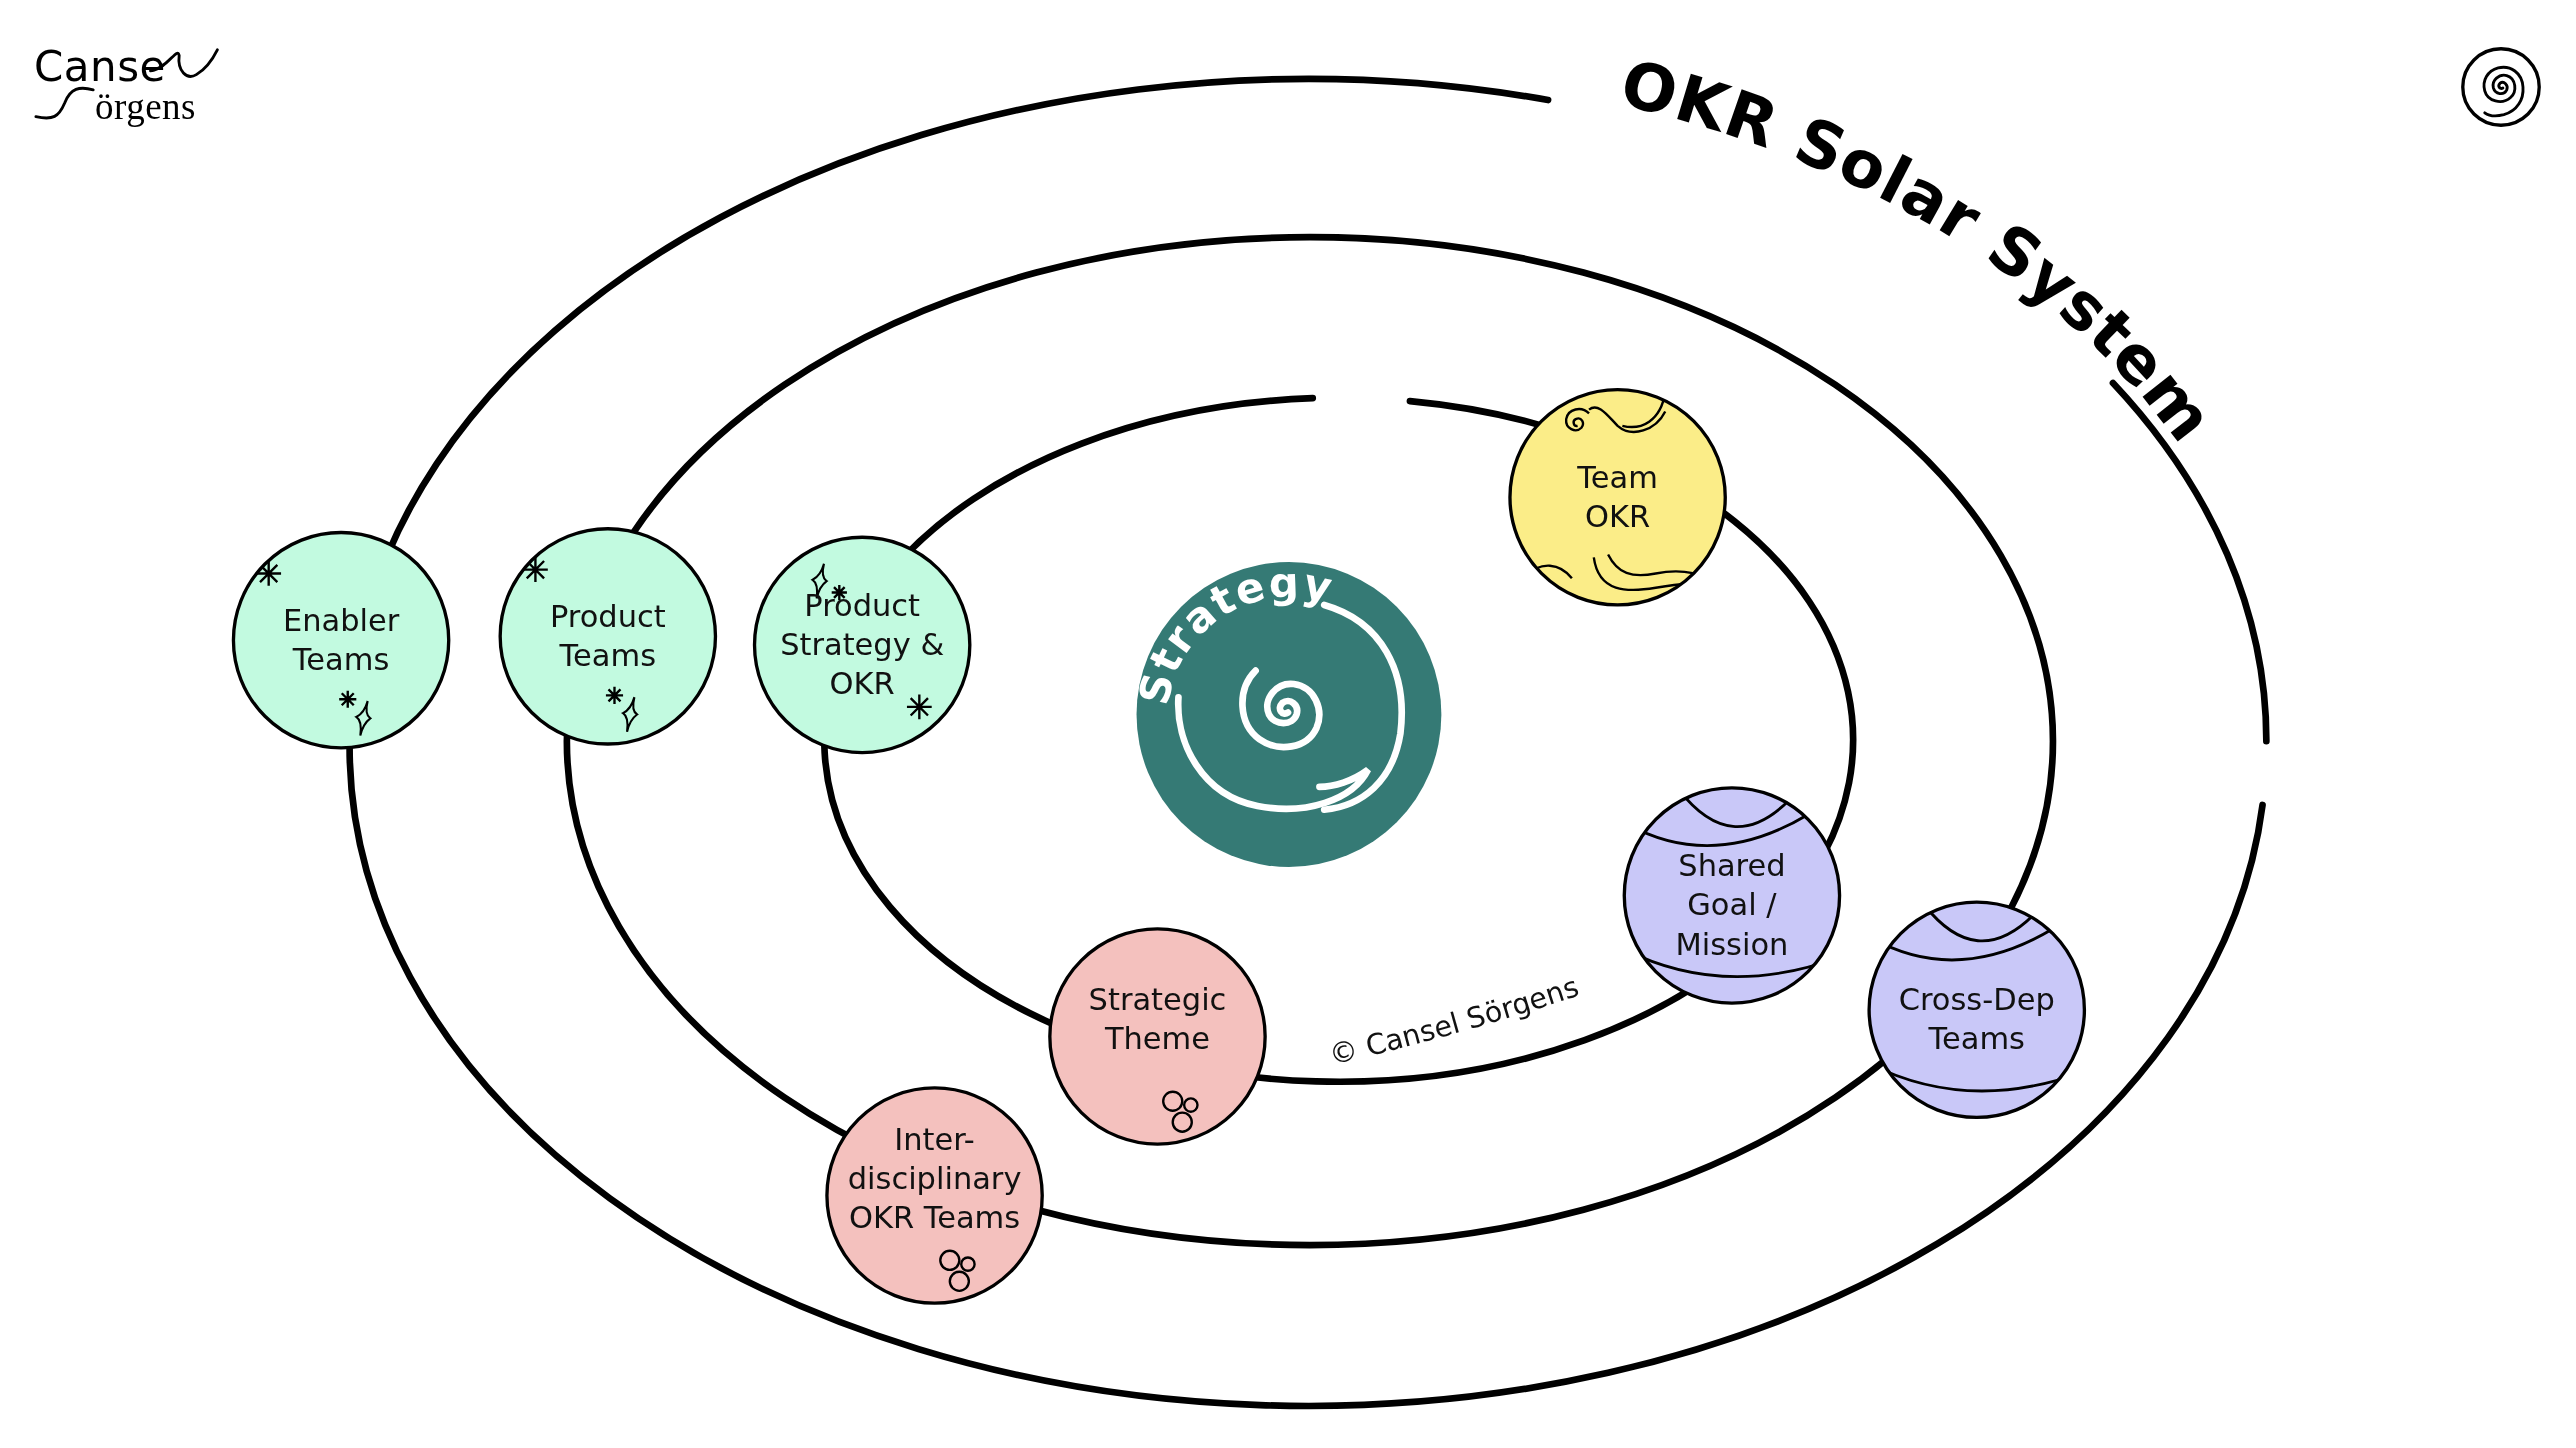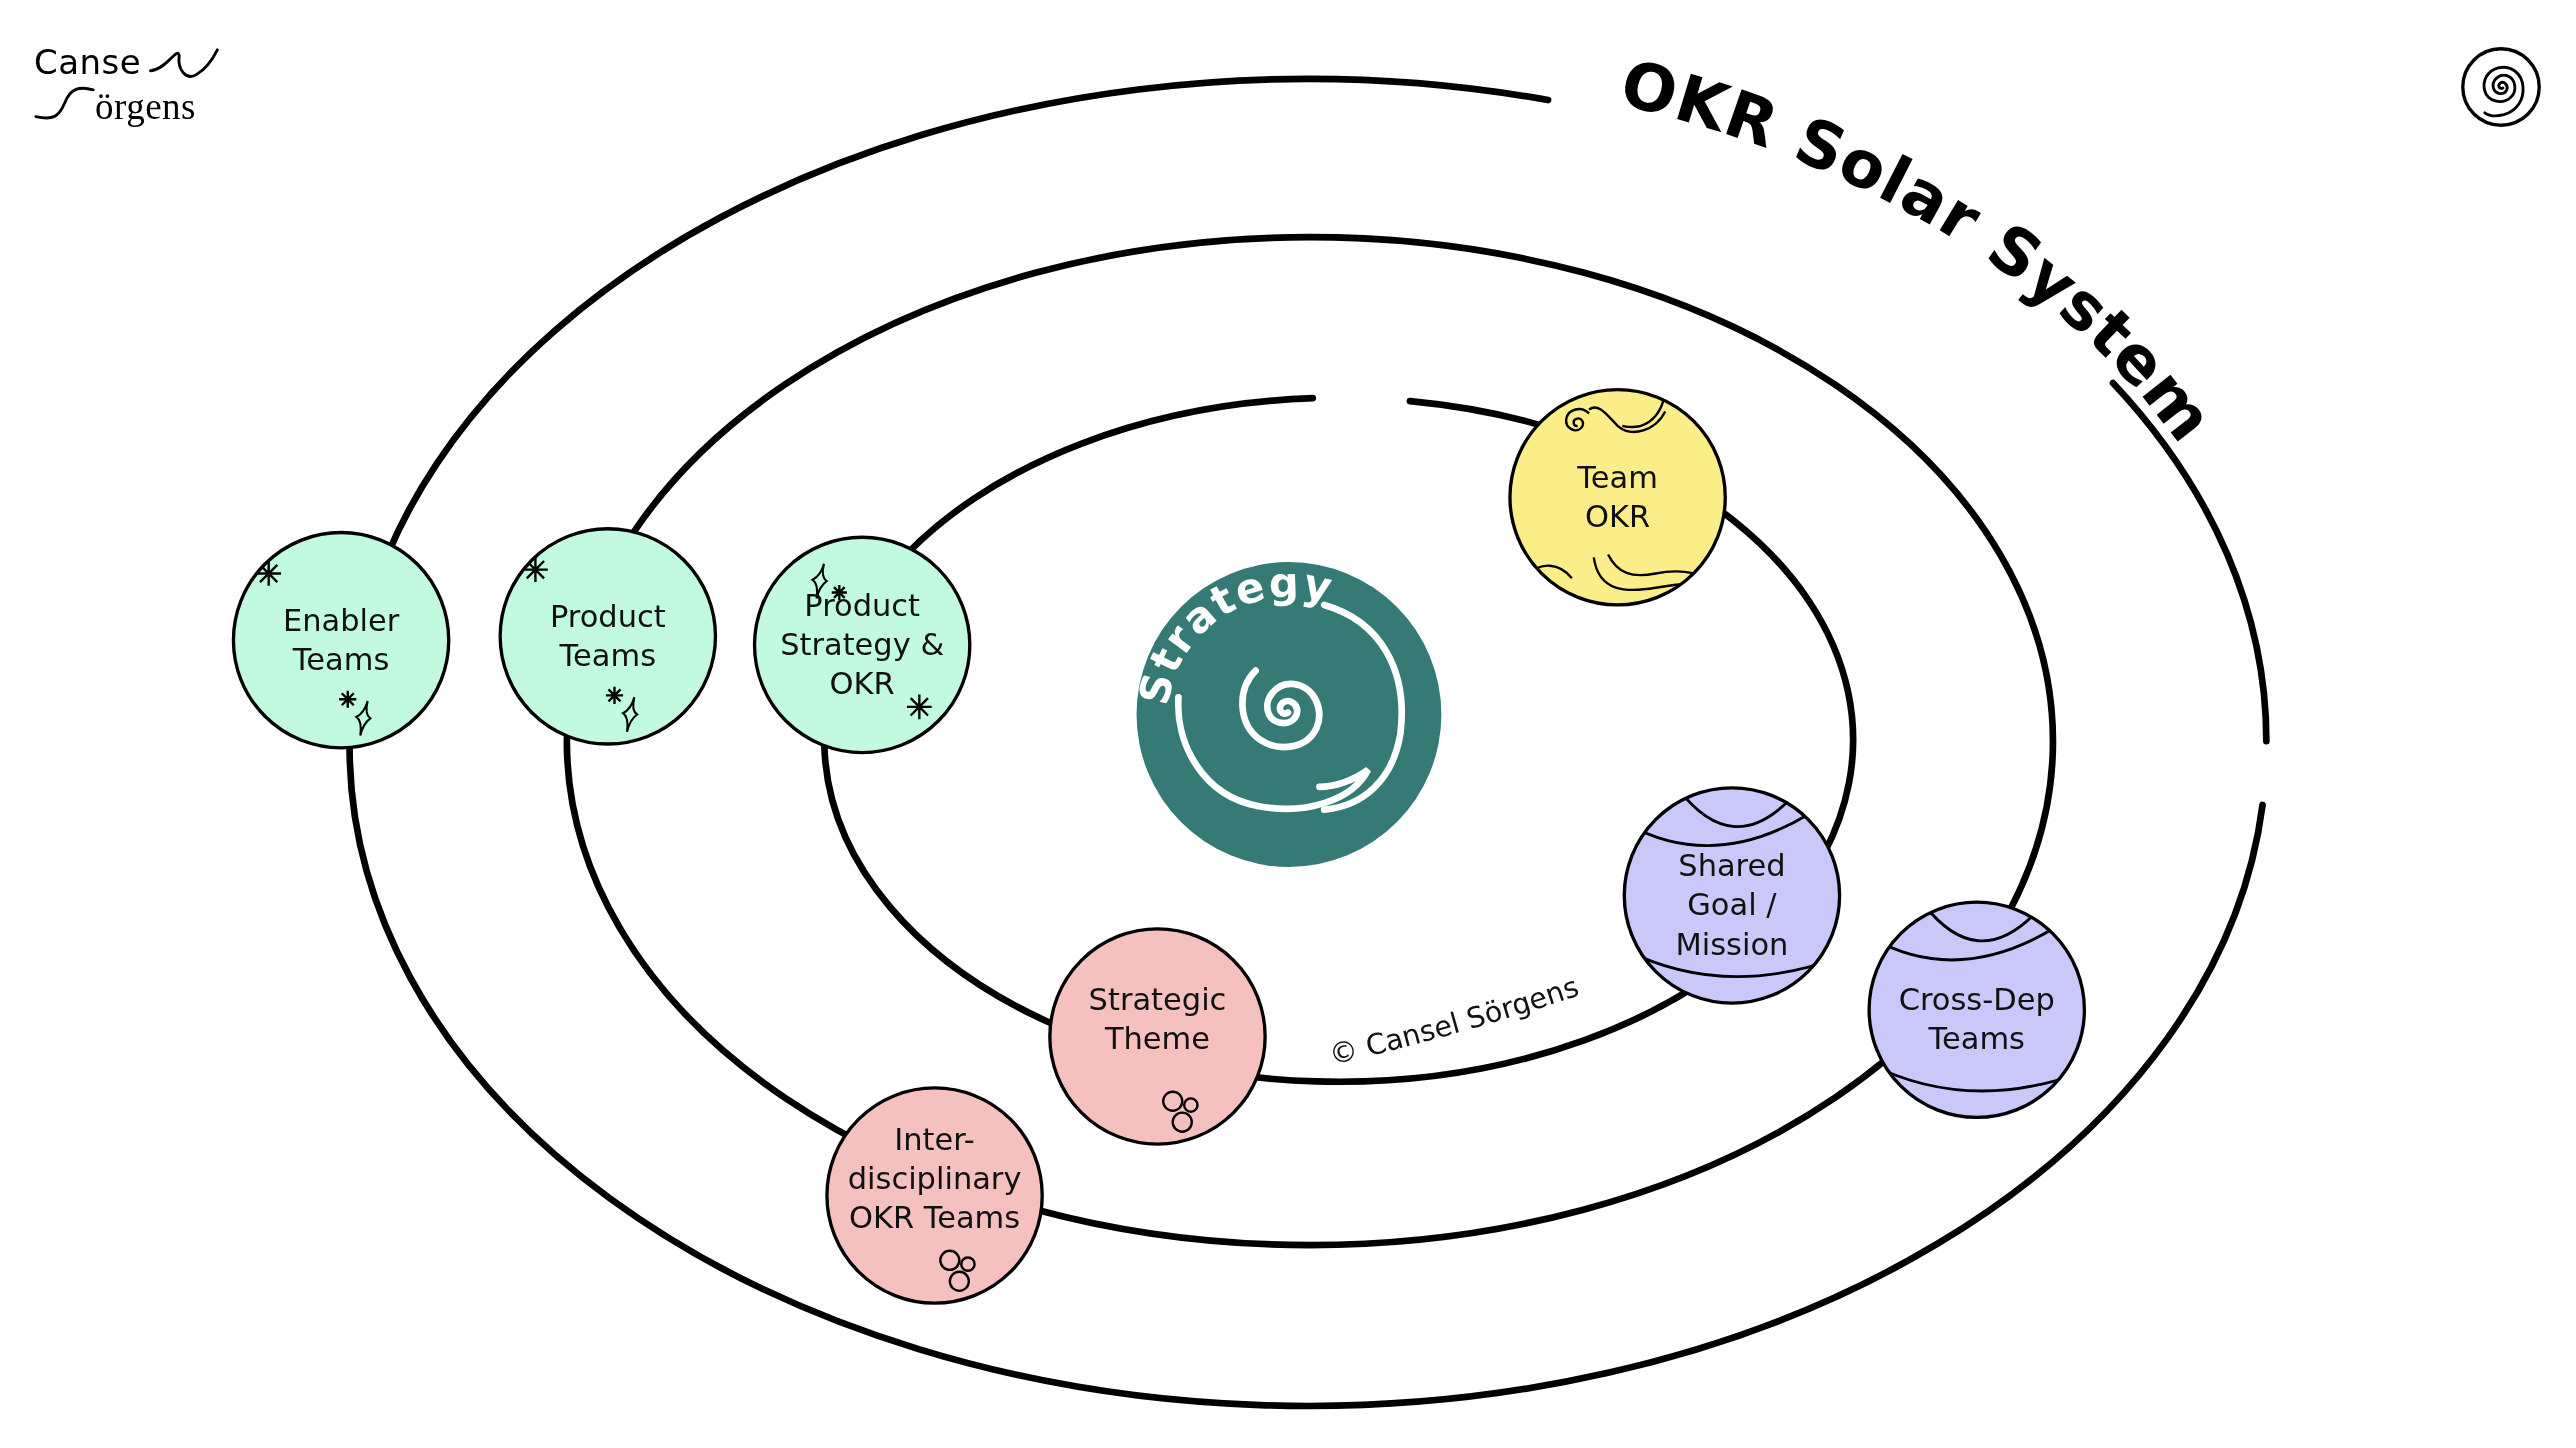--- a/index.html
+++ b/index.html
@@ -1,20 +1,20 @@
 <!DOCTYPE html>
 <html><head>
 <meta charset="utf-8">
 <style>
   html, body { margin: 0; padding: 0; background: #ffffff; }
   body { width: 2576px; height: 1448px; position: relative; overflow: hidden;
          font-family: "DejaVu Sans", sans-serif; color: #000; }
   #stage { position: absolute; left: 0; top: 0; width: 2576px; height: 1448px; }
   .logo { position: absolute; left: 34px; top: 42px; width: 191px; height: 91px; }
-  .logo-line1 { position: absolute; left: 0; top: 0; font-size: 34px; letter-spacing: 0.5px; }
+  .logo-line1 { position: absolute; left: 0; top: 0; font-size: 42px; letter-spacing: 0.5px; }
   .logo-line2 { position: absolute; left: 61px; top: 43px; font-size: 37px; letter-spacing: 0.5px; font-family: Liberation Serif, serif; }
   .logo svg { position: absolute; left: 0; top: 0; overflow: visible; }
   .corner-icon { position: absolute; left: 2458px; top: 44px; width: 86px; height: 86px; }
   .planet-label { font-family: "DejaVu Sans", sans-serif; font-size: 32px; fill: #111; text-anchor: middle; }
   .title-text { font-family: "DejaVu Sans", sans-serif; font-size: 68px; font-weight: bold; fill: #000; letter-spacing: 1px; }
   .sun-text { font-family: "DejaVu Sans", sans-serif; font-size: 44px; font-weight: bold; fill: #fff; letter-spacing: 2px; }
   .copyright { font-family: "DejaVu Sans", sans-serif; font-size: 30px; fill: #111; }
 </style>
 </head>
 <body>

